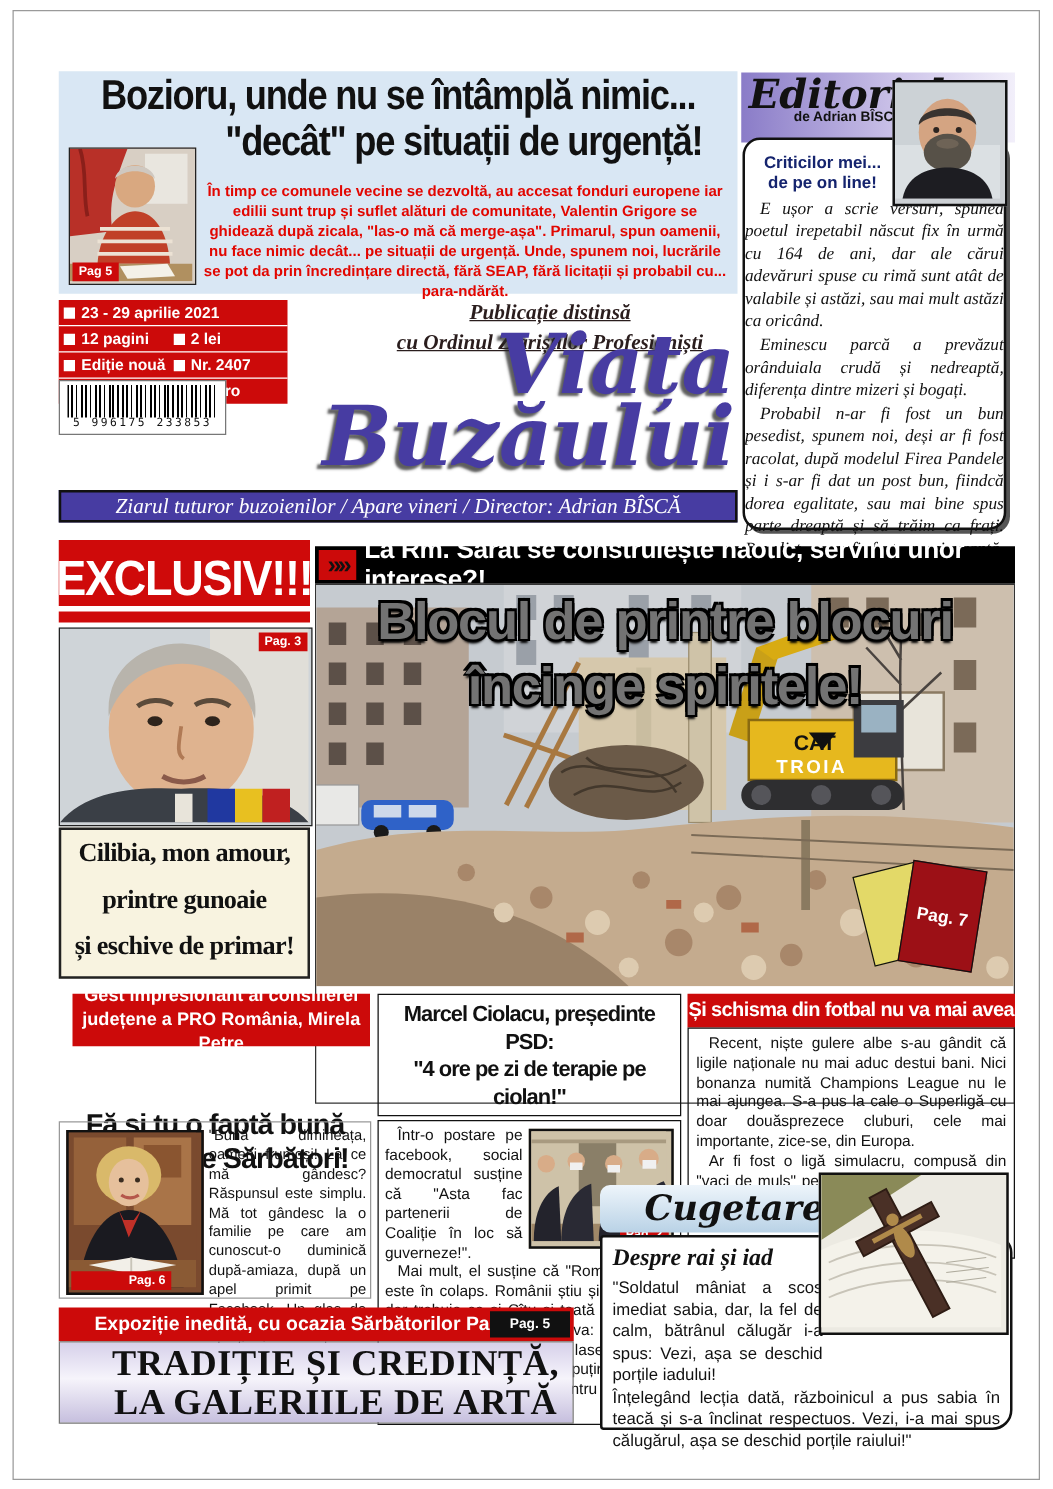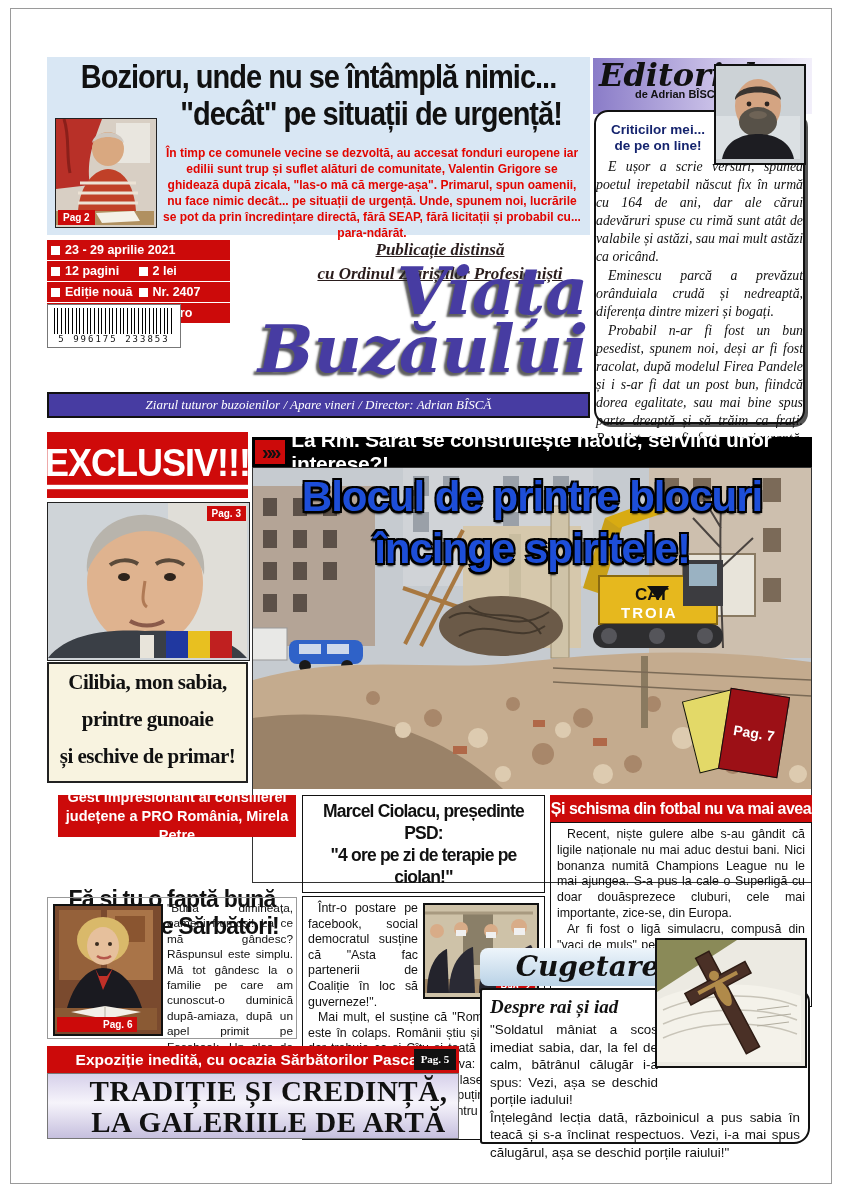--- a/index.html
+++ b/index.html
@@ -43,38 +43,38 @@
   .bars{height:26px;margin:3px 6px 0 6px;
         background:repeating-linear-gradient(90deg,#000 0 1.5px,#fff 1.5px 3px,#000 3px 4.5px,#fff 4.5px 7px,#000 7px 8px,#fff 8px 11px);}
   .bc-num{font-family:"DejaVu Sans Mono",monospace;font-size:9px;letter-spacing:2px;text-align:center;}
   .distinction{left:290px;top:238px;width:300px;text-align:center;font-family:"Liberation Serif",serif;
                font-style:italic;font-weight:bold;font-size:17px;line-height:24px;color:#2a1d1d;}
   .distinction div{text-decoration:underline;}
   .mast-title{left:60px;top:262px;width:528px;text-align:right;font-family:"DejaVu Serif",serif;
               font-style:italic;font-weight:bold;color:#473ca2;font-size:66px;line-height:58px;
               text-shadow:-3px 3px 2px rgba(40,40,40,.75);}
   .tagline{left:47px;top:392px;width:543px;height:26px;background:#473ca2;border:2px solid #111;box-sizing:border-box;
-           color:#fff;font-family:"Liberation Serif",serif;font-style:italic;font-size:13px;text-align:center;line-height:22px;}
+           color:#fff;font-family:"Liberation Serif",serif;font-style:italic;font-size:17px;text-align:center;line-height:22px;}
 
   
   .exclusiv{left:47px;top:432px;width:201px;height:66px;background:#cf0a0a;display:flex;align-items:center;justify-content:center;}
   .exclusiv span{color:#fff;font-weight:bold;font-size:36px;letter-spacing:-1px;border-bottom:4px solid #fff;line-height:40px;transform:scaleY(1.1);}
   .cilibia-photo{left:47px;top:502px;width:201px;height:157px;border:1px solid #222;background:#cfd4d8;}
   .cp-badge{position:absolute;right:3px;top:3px;}
   .cilibia-cap{left:47px;top:662px;width:201px;height:121px;background:#f8f3e0;border:2px solid #222;box-sizing:border-box;
                font-family:"Liberation Serif",serif;font-weight:bold;font-size:21px;line-height:37px;text-align:center;letter-spacing:-0.5px;}
 
   
   .main-story{left:252px;top:437px;width:560px;height:353px;}
   .kicker{position:absolute;left:0;top:0;width:560px;height:30px;background:#000;display:flex;align-items:center;}
   .kick-ico{width:34px;height:24px;background:#cc0a0a;margin:0 6px 0 3px;color:#111;font-weight:bold;font-size:20px;
             display:flex;align-items:center;justify-content:center;letter-spacing:-3px;line-height:20px;}
   .kick-txt{color:#fff;font-weight:bold;font-size:21px;letter-spacing:-0.3px;}
   .ms-photo{position:absolute;left:0;top:30px;width:560px;height:416px;border:1px solid #333;box-sizing:border-box;}
-  .ms-head{position:absolute;left:0;top:34px;width:560px;text-align:center;color:#1d4ed8;font-weight:bold;
+  .ms-head{position:absolute;left:0;top:34px;width:560px;text-align:center;color:#737373;font-weight:bold;
            font-size:42px;line-height:52px;letter-spacing:-1px;
            text-shadow:-2px -2px 0 #000,2px -2px 0 #000,-2px 2px 0 #000,2px 2px 0 #000,0 3px 2px #000;}
   .card{position:absolute;width:52px;height:72px;border:1px solid #111;}
   .card-y{right:68px;bottom:22px;background:#e3d968;transform:rotate(-14deg);}
   .card-r{right:28px;bottom:16px;width:58px;height:80px;background:#9c1016;transform:rotate(9deg);
           color:#fff;font-weight:bold;font-size:14px;text-align:center;display:flex;align-items:center;justify-content:center;}
 
   
   .charity-kick{left:58px;top:795px;width:238px;height:42px;background:#cc0a0a;color:#fff;font-weight:bold;
                 font-size:14.5px;line-height:19px;text-align:center;display:flex;align-items:center;justify-content:center;}
@@ -109,22 +109,22 @@
   .cug-box{position:absolute;left:0;top:40px;width:330px;height:156px;border:2px solid #111;
            border-radius:3px 14px 16px 3px;box-sizing:border-box;padding:4px 8px;background:#fff;}
   .cug-title{font-family:"Liberation Serif",serif;font-style:italic;font-weight:bold;font-size:19px;margin:2px 0 3px 0;}
   .cug-p{margin:0;font-size:13.4px;line-height:17.5px;text-align:justify;}
   .cug-p1{width:168px;}
   .cug-photo{position:absolute;right:5px;top:-10px;width:148px;height:126px;border:2px solid #111;background:#eceae2;}
 
   
   .art-kick{left:47px;top:1046px;width:412px;height:27px;background:#cc0a0a;color:#fff;font-weight:bold;
             font-size:15.5px;line-height:27px;text-align:center;position:absolute;}
-  .art-badge{position:absolute;right:3px;top:3px;bottom:3px;width:42px;background:#111;color:#fff;
-             font-size:11px;font-weight:bold;display:flex;align-items:center;justify-content:center;font-family:Liberation Serif, serif;}
+  .art-badge{position:absolute;right:3px;top:3px;bottom:3px;width:64px;background:#111;color:#fff;
+             font-size:11px;font-weight:bold;display:flex;align-items:center;justify-content:center;}
   .art-box{left:47px;top:1073px;width:412px;height:66px;border:1px solid #777;box-sizing:border-box;
            background:linear-gradient(180deg,#d6d0ea,#f6f4fb 45%,#c6bfde);
            font-family:"Liberation Serif",serif;font-weight:bold;font-size:29px;line-height:31px;
            text-align:center;letter-spacing:0.5px;padding-top:2px;padding-left:31px;}
 </style>
 </head>
 <body>
 
 <div class="page">
   <div class="sheet"></div>
@@ -142,21 +142,21 @@
         <path d="M36,24 C38,10 66,10 68,24 C60,16 44,16 36,24 Z" fill="#cfc8c0"></path>
         <path d="M22,92 C24,64 40,50 52,50 C66,50 78,64 80,92 Z" fill="#c04028"></path>
         <g stroke="#ece2d4" stroke-width="3">
           <path d="M24,64 L80,64"></path>
             <path d="M22,74 L82,74"></path>
             <path d="M22,84 L82,84"></path>
         </g>
         <rect x="0" y="92" width="98" height="14" fill="#b09060"></rect>
         <polygon points="40,94 78,92 84,102 46,104" fill="#f4f1e8"></polygon>
       </svg>
-      <span class="pag-badge ts-badge">Pag 2</span>
+      <span class="pag-badge ts-badge">Pag 5</span>
     </div>
     <p class="ts-intro">În timp ce comunele vecine se dezvoltă, au accesat fonduri europene iar edilii sunt trup și suflet alături de comunitate, Valentin Grigore se ghidează după zicala, "las-o mă că merge-așa". Primarul, spun oamenii, nu face nimic decât... pe situații de urgență. Unde, spunem noi, lucrările se pot da prin încredințare directă, fără SEAP, fără licitații și probabil cu... para-ndărăt.</p>
   </section>
 
   <section class="abs editorial">
     <div class="ed-header">
       <div class="ed-script">Editorial</div>
       <div class="ed-byline">de Adrian BÎSCĂ</div>
     </div>
     <div class="ed-box">
@@ -252,21 +252,21 @@
       <path d="M0,155 C20,130 60,126 97,128 C138,126 180,132 199,155 Z" fill="#3a3f46"></path>
       <rect x="92" y="132" width="14" height="23" fill="#e8e4da"></rect>
       <rect x="118" y="128" width="22" height="27" fill="#2038a0"></rect>
       <rect x="140" y="128" width="22" height="27" fill="#e8c020"></rect>
       <rect x="162" y="128" width="22" height="27" fill="#c02020"></rect>
     </svg>
     <span class="pag-badge cp-badge">Pag. 3</span>
   </div>
 
   <div class="abs cilibia-cap">
-    <div>Cilibia, mon sabia,</div>
+    <div>Cilibia, mon amour,</div>
     <div>printre gunoaie</div>
     <div>și eschive de primar!</div>
   </div>
 
   <section class="abs main-story">
     <div class="kicker">
       <span class="kick-ico">»»</span>
       <span class="kick-txt">La Rm. Sărat se construiește haotic, servind unor interese?!</span>
     </div>
     <div class="ms-photo">

